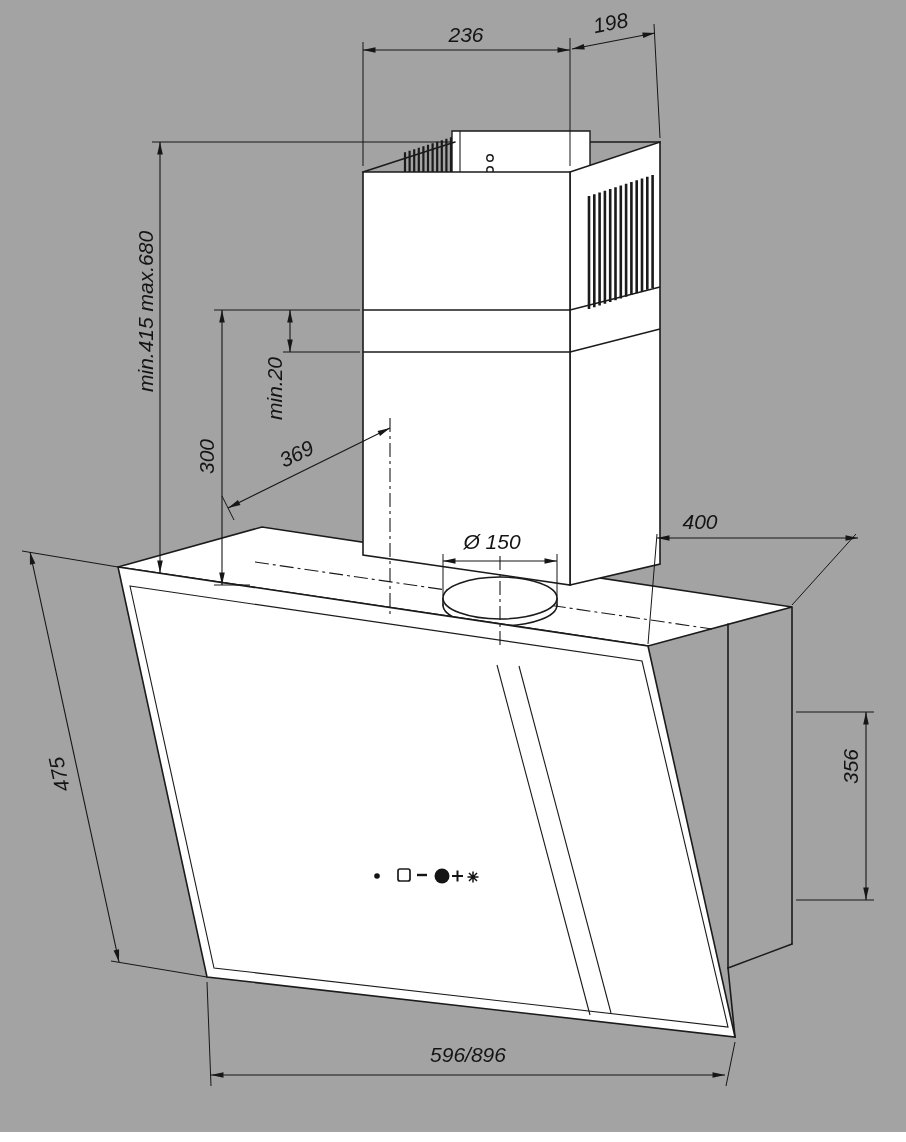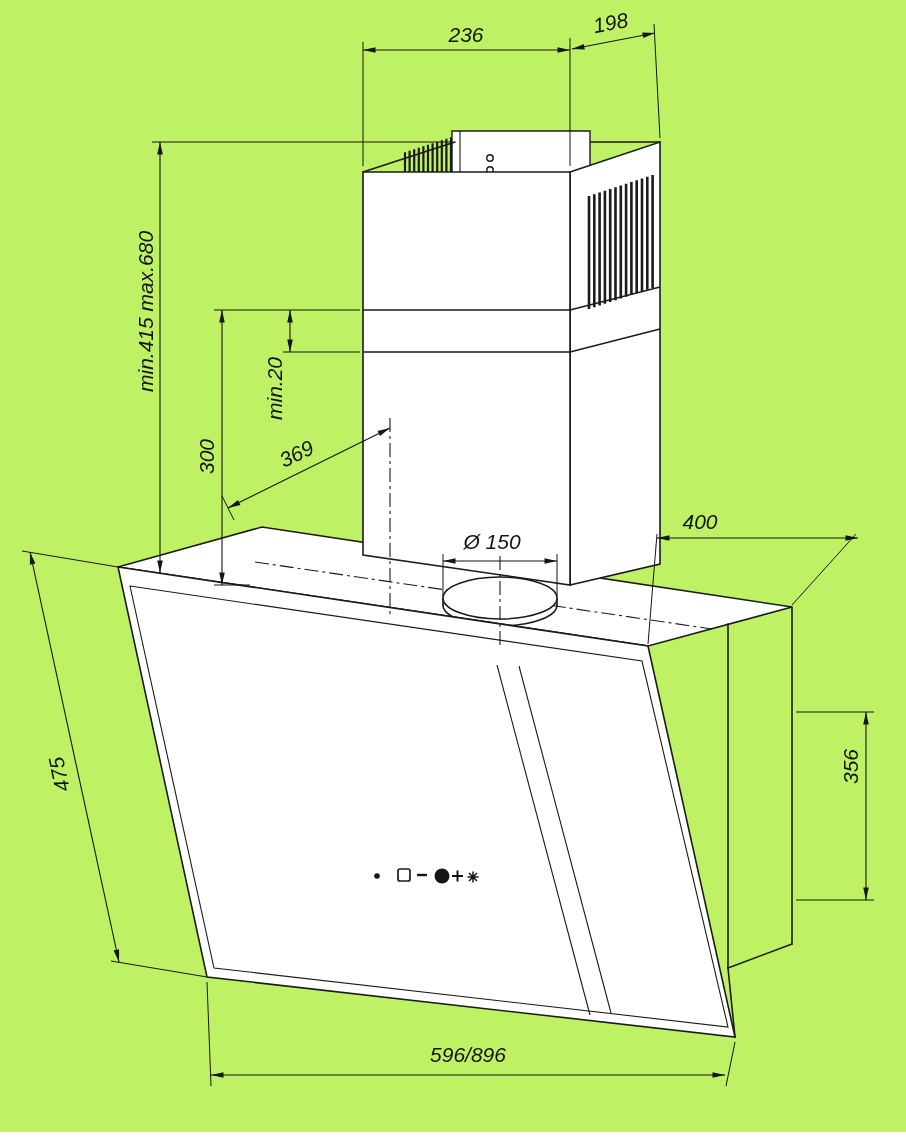--- a/index.html
+++ b/index.html
@@ -1,16 +1,16 @@
 <!DOCTYPE html>
 <html><head>
 <meta charset="utf-8">
 <style>
   html,body{margin:0;padding:0;background:#ffffff;}
-  .canvas{position:relative;width:906px;height:1132px;background:#bef264;overflow:hidden;}
+  .canvas{position:relative;width:906px;height:1132px;background:#a3a3a3;overflow:hidden;}
   svg{position:absolute;left:0;top:0;}
   svg text{
     font-family:"Liberation Sans", sans-serif;
     font-style:italic;
     font-size:21px;
     fill:#141414;
   }
   .body-line{stroke:#1b1b1b;stroke-width:1.6;fill:none;stroke-linecap:round;}
   .body-fill{stroke:#1b1b1b;stroke-width:1.6;fill:#ffffff;}
   .thin{stroke:#1b1b1b;stroke-width:1.1;fill:none;}

